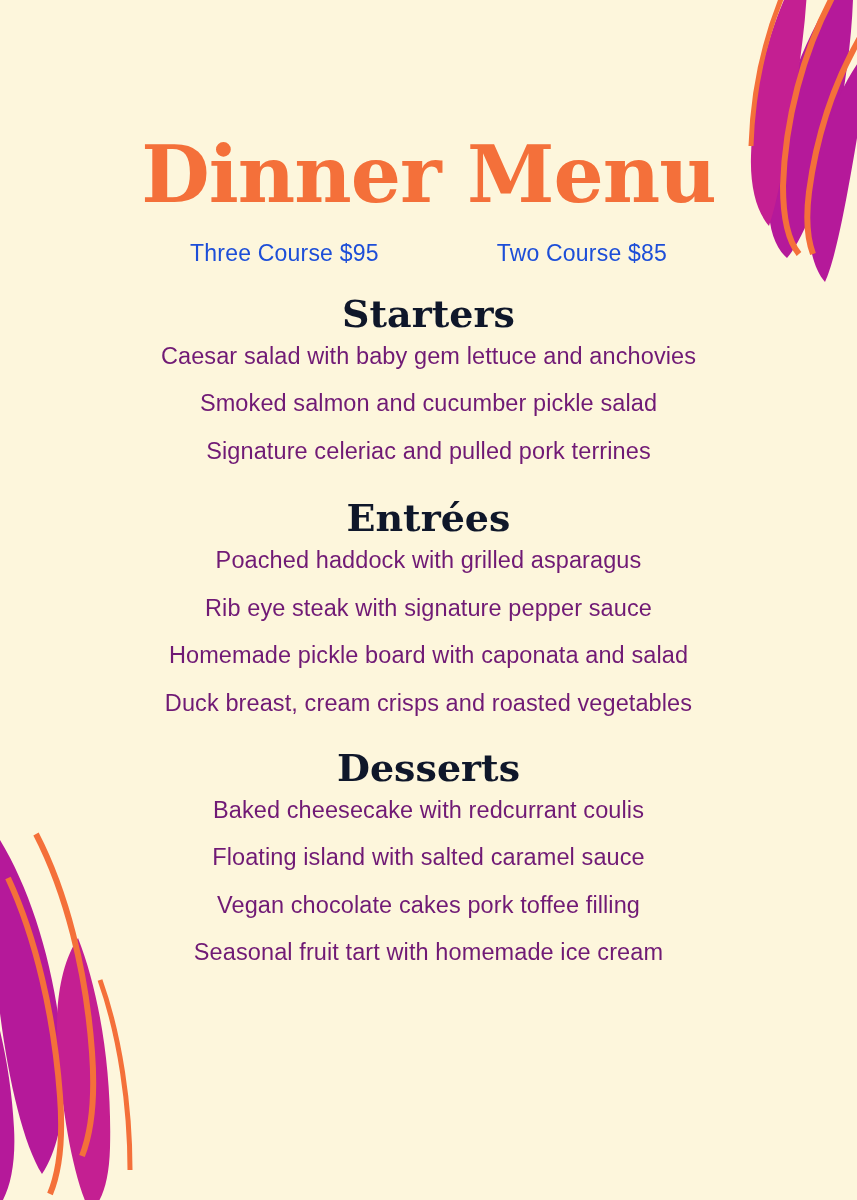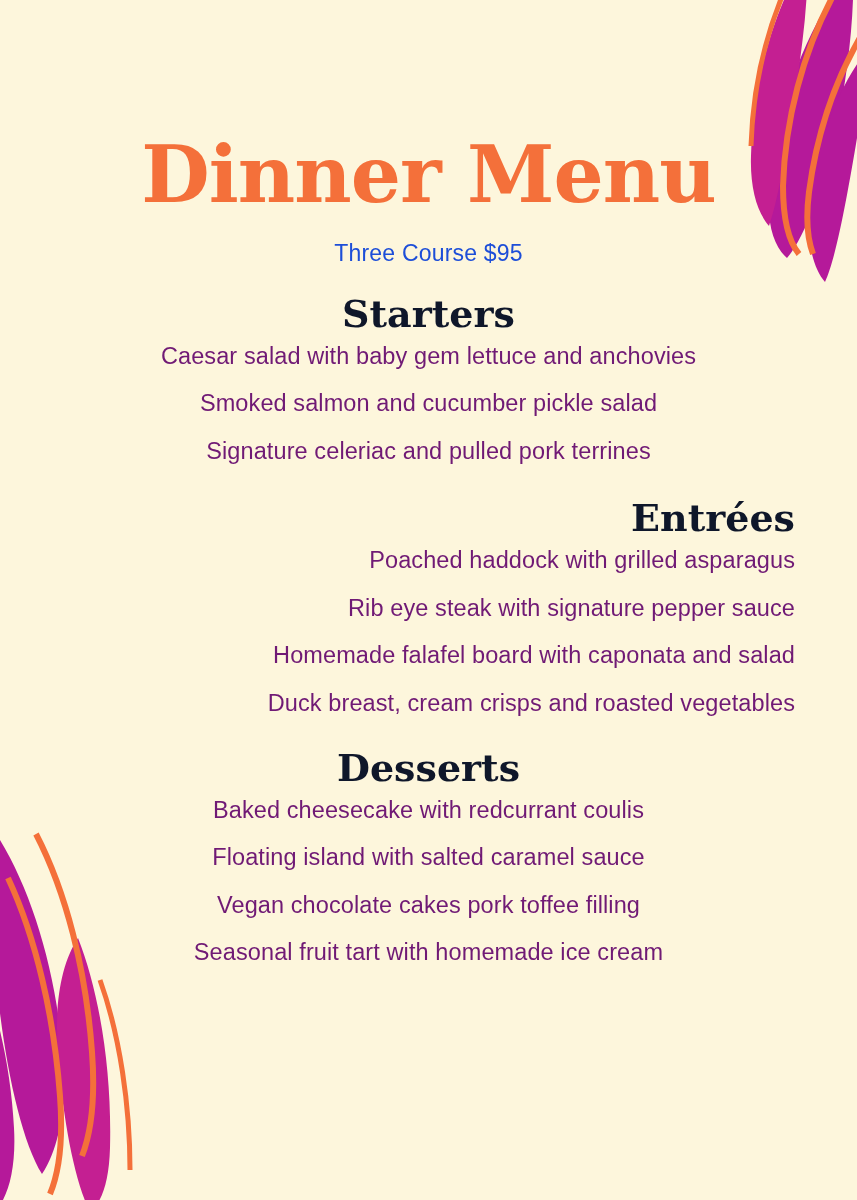--- a/index.html
+++ b/index.html
@@ -75,21 +75,21 @@
   }
   .section-title {
     font-family: "DejaVu Serif", serif;
     font-weight: bold;
     color: #0f172a;
     font-size: 38px;
     line-height: 1.1;
     margin: 0 0 10px 0;
     letter-spacing: 0px;
   }
-  .section:nth-of-type(2) { margin-top: 34px; text-align: right; }
+  .section:nth-of-type(2) { margin-top: 34px; }
   .section:nth-of-type(3) { margin-top: 32px; }
 
   .item {
     color: #701a75;
     font-size: 23.5px;
     line-height: 1.0;
     margin: 0 0 24px 0;
     letter-spacing: 0.1px;
   }
   .item:last-child { margin-bottom: 0; }
@@ -116,34 +116,35 @@
     <path d="M26 48 C54 108 72 186 78 266 C81 306 78 340 68 364" fill="none" stroke="#f4703a" stroke-width="6"></path>
     <path d="M118 150 C138 206 148 276 148 340" fill="none" stroke="#f4703a" stroke-width="5"></path>
   </svg>
 
   <div class="content">
 
     <h1 class="title">Dinner Menu</h1>
 
     <div class="course-row">
       <span>Three Course $95</span>
+      <span>Two Course $85</span>
     </div>
 
     <section class="section">
       <h2 class="section-title">Starters</h2>
       <p class="item">Caesar salad with baby gem lettuce and anchovies</p>
       <p class="item">Smoked salmon and cucumber pickle salad</p>
       <p class="item">Signature celeriac and pulled pork terrines</p>
     </section>
 
     <section class="section">
       <h2 class="section-title">Entrées</h2>
       <p class="item">Poached haddock with grilled asparagus</p>
       <p class="item">Rib eye steak with signature pepper sauce</p>
-      <p class="item">Homemade falafel board with caponata and salad</p>
+      <p class="item">Homemade pickle board with caponata and salad</p>
       <p class="item">Duck breast, cream crisps and roasted vegetables</p>
     </section>
 
     <section class="section">
       <h2 class="section-title">Desserts</h2>
       <p class="item">Baked cheesecake with redcurrant coulis</p>
       <p class="item">Floating island with salted caramel sauce</p>
       <p class="item">Vegan chocolate cakes pork toffee filling</p>
       <p class="item">Seasonal fruit tart with homemade ice cream</p>
     </section>

